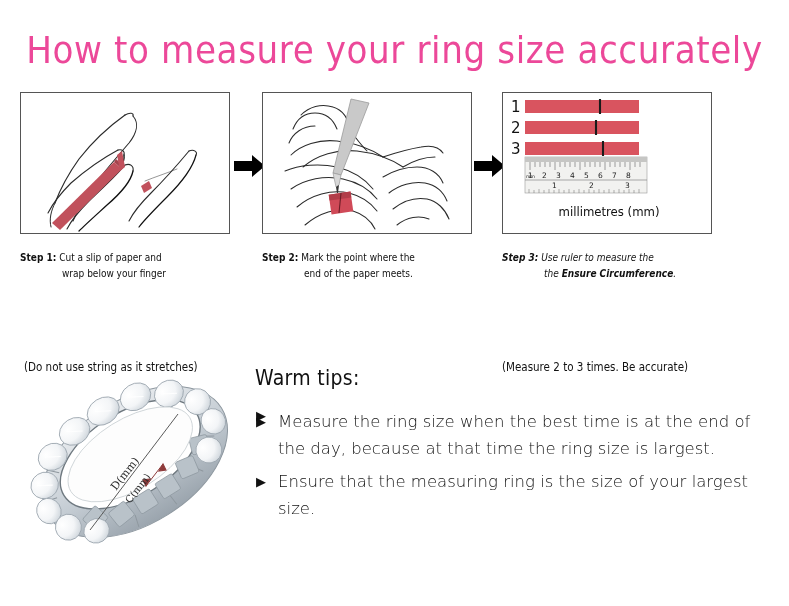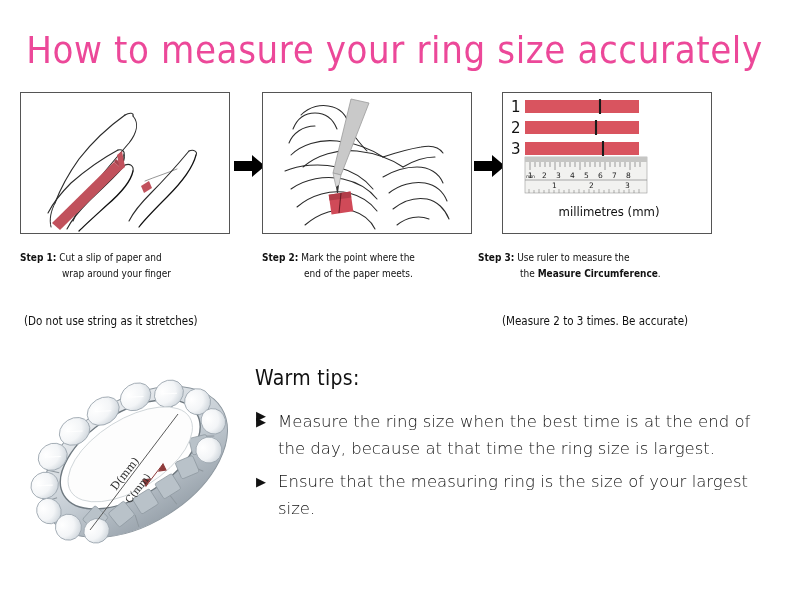--- a/index.html
+++ b/index.html
@@ -60,28 +60,29 @@
     position: absolute;
     font-size: 10px;
     line-height: 15.5px;
     color: #111;
     font-family: "DejaVu Sans Condensed", "Liberation Sans Narrow", "Liberation Sans", sans-serif;
   }
   .caption .lbl { font-weight: 700; }
   .caption .ind { display: block; padding-left: 42px; }
   #cap1 { left: 20px; top: 250px; width: 235px; }
   #cap2 { left: 262px; top: 250px; width: 235px; }
-  #cap3 { left: 478px; top: 250px; width: 270px; }
+  #cap3 { left: 502px; top: 250px; width: 270px; font-style: italic; }
 
   .note {
     position: absolute;
     font-size: 11.5px;
     color: #111;
     font-family: "DejaVu Sans Condensed", "Liberation Sans Narrow", "Liberation Sans", sans-serif;
     white-space: nowrap;
+    margin-top: 46px;
   }
   #note1 { left: 24px; top: 314px; }
   #note3 { left: 502px; top: 314px; }
 
   
   .ring-wrap {
     position: absolute;
     left: 18px;
     top: 352px;
     width: 235px;
@@ -306,33 +307,33 @@
       </g>
     </g>
 
     <text x="68" y="123" font-family="'DejaVu Sans Condensed','Liberation Sans',sans-serif" font-size="13" fill="#111" text-anchor="middle" transform="translate(38,0)">millimetres (mm)</text>
   </svg>
 </div>
 
 <div class="caption" id="cap1">
   <span class="lbl">Step 1:</span>
   <span>Cut a slip of paper and</span>
-  <span class="ind">wrap around your finger</span>
+  <span class="ind">wrap below your finger</span>
 </div>
 
 <div class="caption" id="cap2">
   <span class="lbl">Step 2:</span>
   <span>Mark the point where the</span>
   <span class="ind">end of the paper meets.</span>
 </div>
 
 <div class="caption" id="cap3">
   <span class="lbl">Step 3:</span>
   <span>Use ruler to measure the</span>
-  <span class="ind"><span>the </span><b>Measure Circumference</b><span>.</span></span>
+  <span class="ind"><span>the </span><b>Ensure Circumference</b><span>.</span></span>
 </div>
 
 <div class="note" id="note1">(Do not use string as it stretches)</div>
 <div class="note" id="note3">(Measure 2 to 3 times. Be accurate)</div>
 
 <div class="ring-wrap">
   <svg width="235" height="220" viewBox="0 0 235 220">
     <defs>
       <radialGradient id="gemG" cx="35%" cy="30%" r="75%">
         <stop offset="0%" stop-color="#ffffff"></stop>

